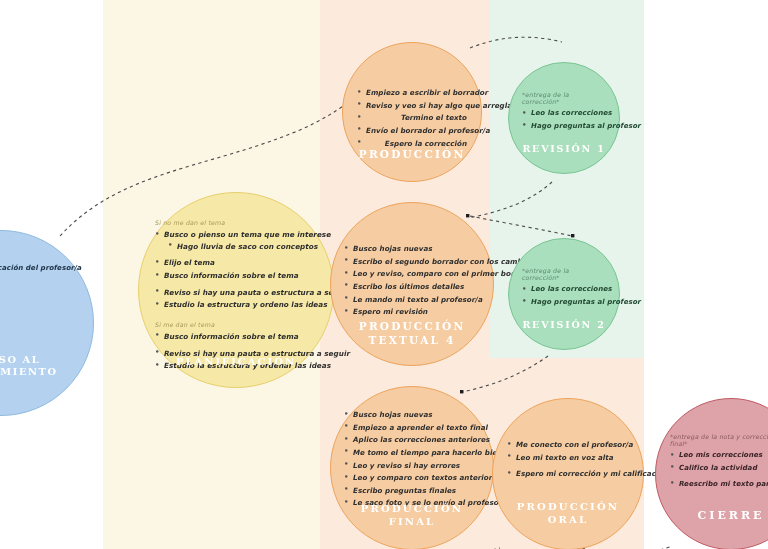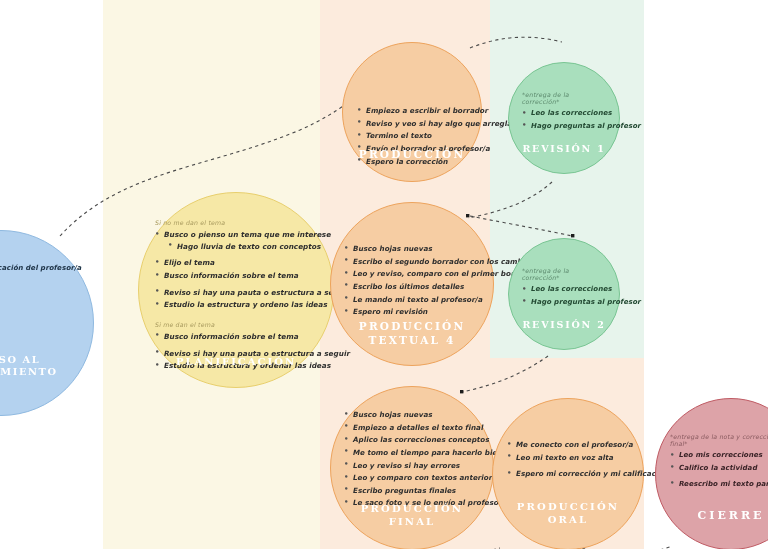--- a/index.html
+++ b/index.html
@@ -96,21 +96,21 @@
   
   #node-acceso   {left:-92px;  top:230px; width:186px; height:186px;}
   #node-acceso .body {top:34px; padding:0 16px;}
   #node-acceso .title{bottom:36px;}
 
   #node-planif   {left:138px; top:192px; width:196px; height:196px;}
   #node-planif .body {top:26px; padding:0 16px;}
   #node-planif .title{bottom:18px;}
 
   #node-prod1    {left:342px; top:42px;  width:140px; height:140px;}
-  #node-prod1 .body {top:64px; padding:0 14px;}
+  #node-prod1 .body {top:46px; padding:0 14px;text-align:right;}
   #node-prod1 .title{bottom:20px;}
 
   #node-rev1     {left:508px; top:62px;  width:112px; height:112px;}
   #node-rev1 .body {top:28px; padding:0 13px;}
   #node-rev1 .title{bottom:18px;}
 
   #node-prod2    {left:330px; top:202px; width:164px; height:164px;}
   #node-prod2 .body {top:42px; padding:0 13px;}
   #node-prod2 .title{bottom:18px;}
 
@@ -179,21 +179,21 @@
       <div>ACCESO AL</div>
       <div>CONOCIMIENTO</div>
     </div>
   </div>
 
   <div class="node c-yellow" id="node-planif">
     <div class="body">
       <div class="pre">Si no me dan el tema</div>
       <ul>
         <li>Busco o pienso un tema que me interese</li>
-        <li class="sub">Hago lluvia de texto con conceptos</li>
+        <li class="sub">Hago lluvia de saco con conceptos</li>
         <li class="gap">Elijo el tema</li>
         <li>Busco información sobre el tema</li>
         <li class="gap">Reviso si hay una pauta o estructura a seguir</li>
         <li>Estudio la estructura y ordeno las ideas</li>
       </ul>
       <div class="pre" style="margin-top:12px">Si me dan el tema</div>
       <ul>
         <li>Busco información sobre el tema</li>
         <li class="gap">Reviso si hay una pauta o estructura a seguir</li>
         <li>Estudio la estructura y ordenar las ideas</li>
@@ -253,22 +253,22 @@
         <li>Hago preguntas al profesor</li>
       </ul>
     </div>
     <div class="title">REVISIÓN 2</div>
   </div>
 
   <div class="node c-orange" id="node-final">
     <div class="body">
       <ul>
         <li>Busco hojas nuevas</li>
-        <li>Empiezo a detalles el texto final</li>
-        <li>Aplico las correcciones conceptos</li>
+        <li>Empiezo a aprender el texto final</li>
+        <li>Aplico las correcciones anteriores</li>
         <li>Me tomo el tiempo para hacerlo bien</li>
         <li>Leo y reviso si hay errores</li>
         <li>Leo y comparo con textos anteriores</li>
         <li>Escribo preguntas finales</li>
         <li>Le saco foto y se lo envío al profesor/a</li>
       </ul>
     </div>
     <div class="title">
       <div>PRODUCCIÓN</div>
       <div>FINAL</div>

